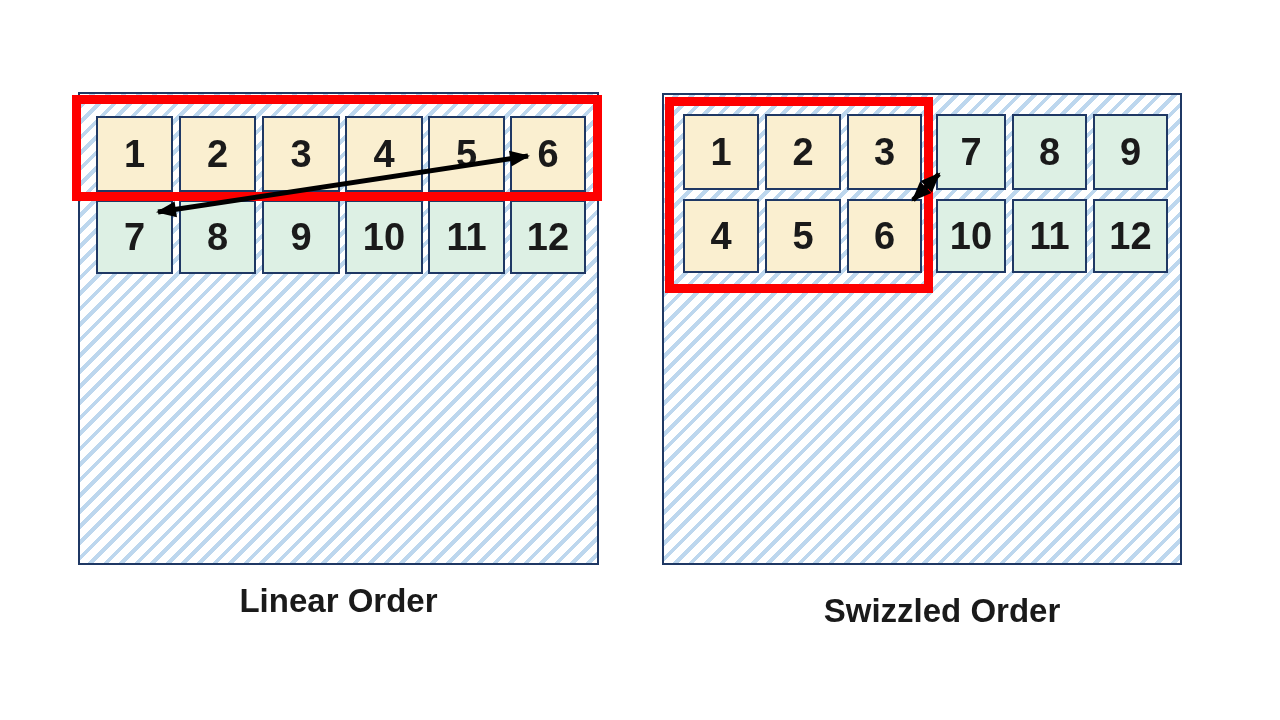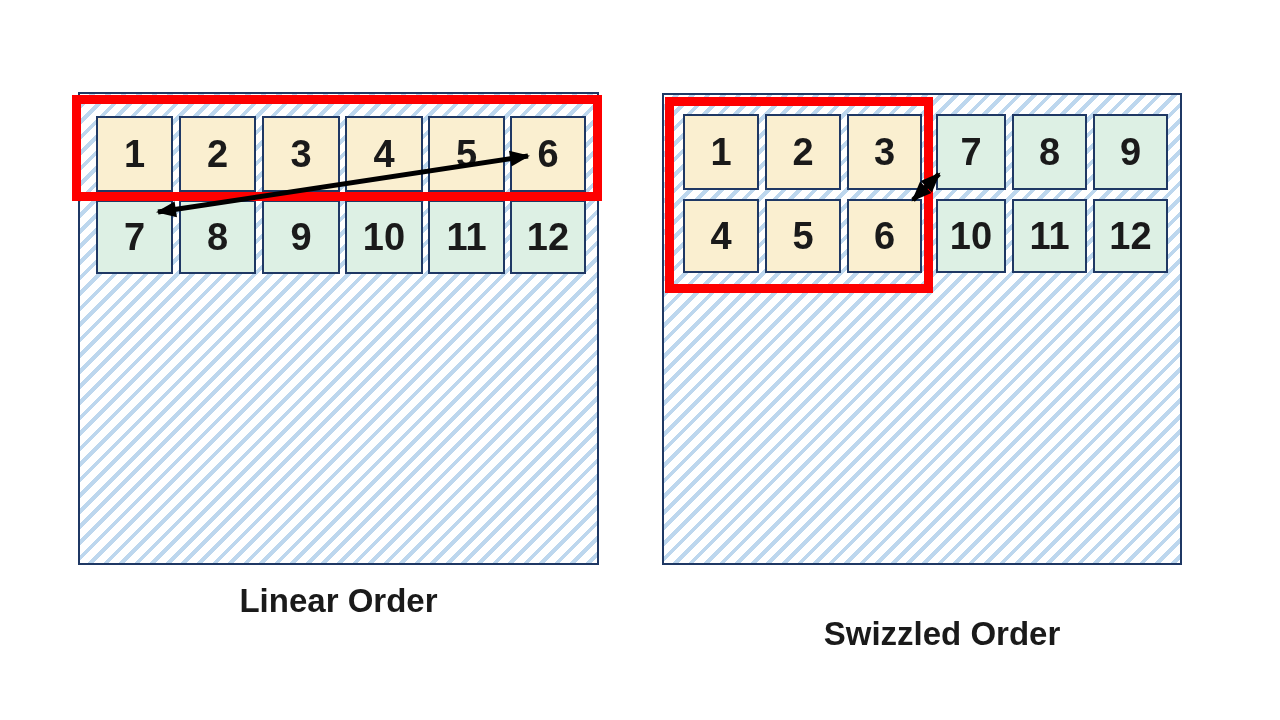--- a/index.html
+++ b/index.html
@@ -103,21 +103,21 @@
 
     <div class="tile cream" style="left:683px;  top:199px; width:76px; height:74px;">4</div>
     <div class="tile cream" style="left:765px;  top:199px; width:76px; height:74px;">5</div>
     <div class="tile cream" style="left:847px;  top:199px; width:75px; height:74px;">6</div>
     <div class="tile green" style="left:936px;  top:199px; width:70px; height:74px;">10</div>
     <div class="tile green" style="left:1012px; top:199px; width:75px; height:74px;">11</div>
     <div class="tile green" style="left:1093px; top:199px; width:75px; height:74px;">12</div>
 
     <div class="highlight" style="left:665px; top:97px; width:268px; height:196px;"></div>
 
-    <div class="caption" style="left:672px; top:615px; width:540px;">Swizzled Order</div>
+    <div class="caption" style="left:672px; top:592px; width:540px;">Swizzled Order</div>
   </div>
 
   <svg class="arrow-layer" viewBox="0 0 1280 720" xmlns="http://www.w3.org/2000/svg">
     <defs>
       <marker id="ah" markerUnits="userSpaceOnUse" markerWidth="22" markerHeight="18" refX="19" refY="9" orient="auto-start-reverse">
         <path d="M1,1 L21,9 L1,17 z" fill="#000000"></path>
       </marker>
     </defs>
 
     <line x1="158" y1="212" x2="528" y2="156" stroke="#000000" stroke-width="5" marker-start="url(#ah)" marker-end="url(#ah)"></line>

